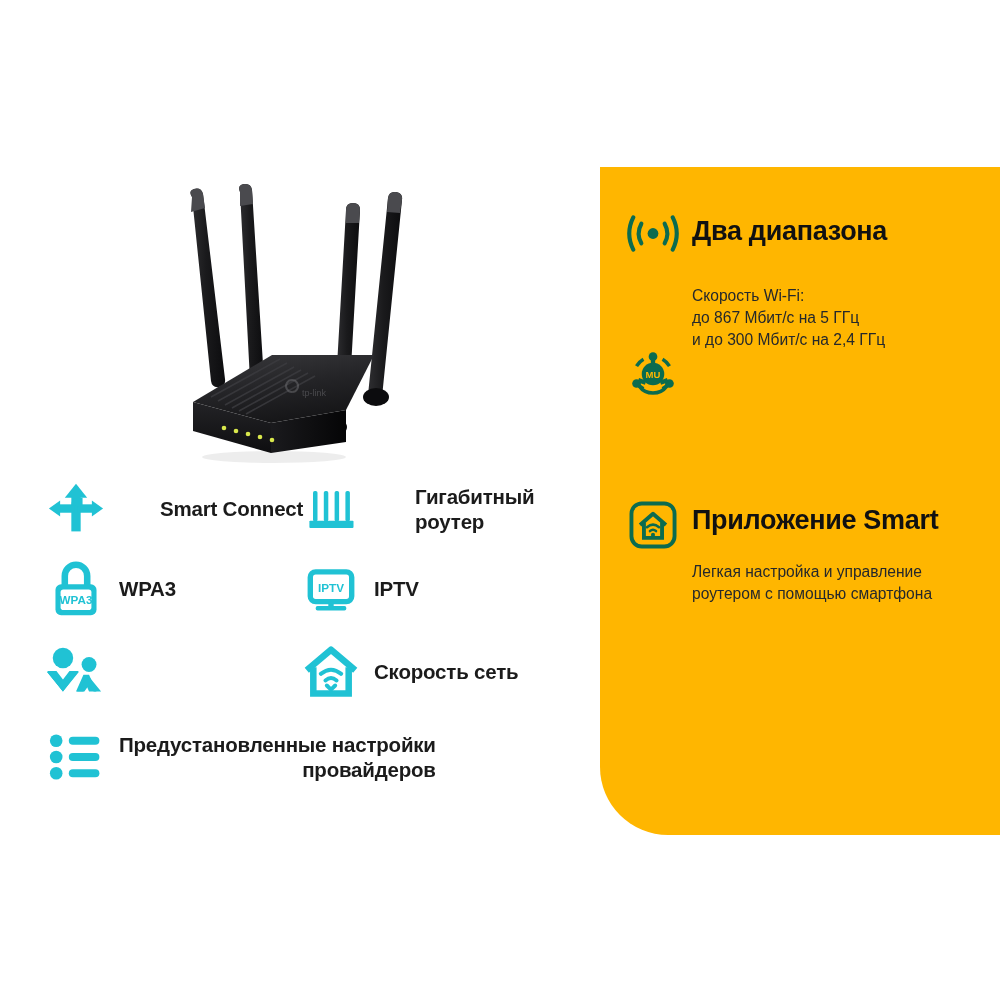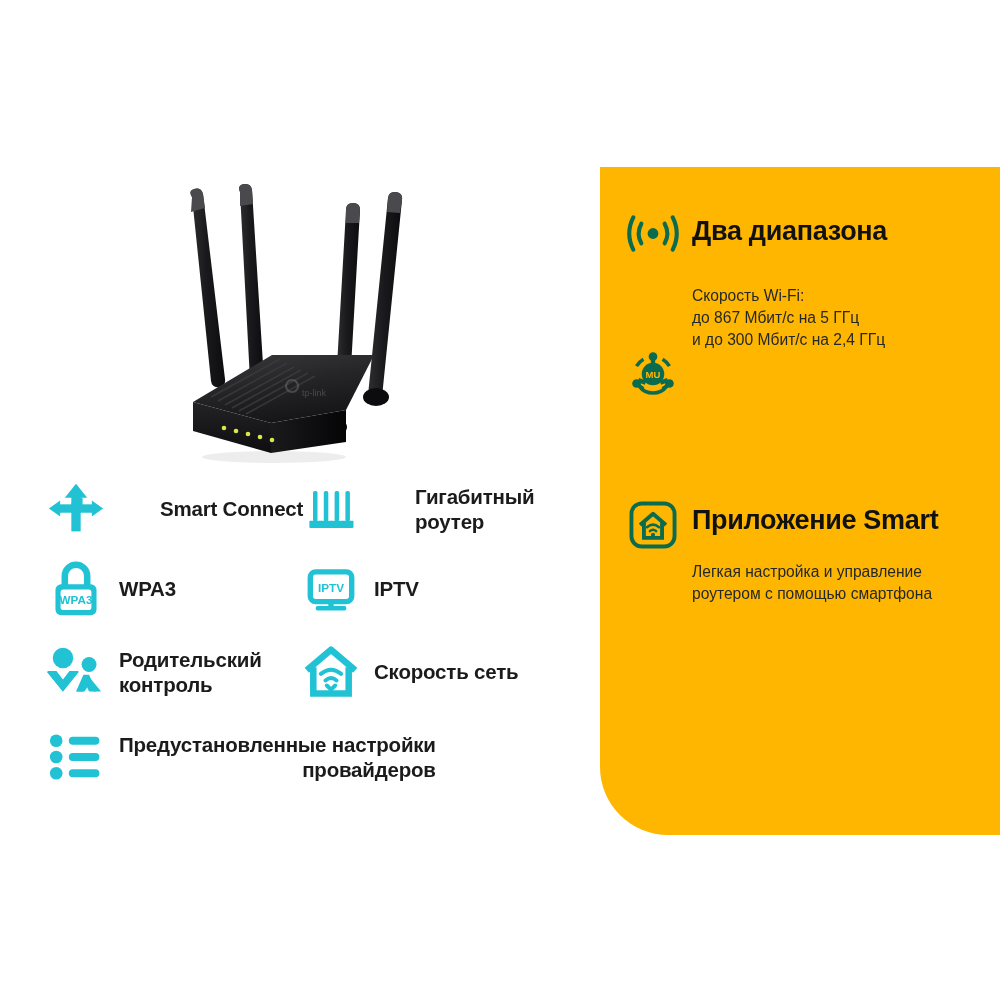--- a/index.html
+++ b/index.html
@@ -266,22 +266,20 @@
             <circle cx="17" cy="14" r="11"></circle>
             <polygon points="0,29 17,50 34,29 26,29 17,39 8,29"></polygon>
             <polygon points="0,29 8,29 17,39 17,50 "></polygon>
             <path d="M0 28 L10 28 L17 37 L24 28 L34 28 L17 50 Z"></path>
             <circle cx="45" cy="21" r="8"></circle>
             <path d="M31 50 L39 32 L45 32 L53 50 L45 50 L42 43 L39 50 Z"></path>
             <path d="M32 50 L45 34 L58 50 L50 50 L45 43 L40 50 Z"></path>
           </g>
         </svg>
       </span>
-      <span class="flabel">Родительский
-контроль</span>
     </div>
 
     <div class="feature f-r3 col-b">
       <span class="ficon">
         <svg viewBox="0 0 62 58" width="58" height="54">
           <path d="M5 27 L31 5 L57 27" fill="none" stroke="#20c2d4" stroke-width="7" stroke-linejoin="round"></path>
           <path d="M12 24 L12 52 L50 52 L50 24" fill="none" stroke="#20c2d4" stroke-width="7"></path>
           <g fill="none" stroke="#20c2d4" stroke-width="4.2" stroke-linecap="round">
             <path d="M20 31 q11 -9 22 0"></path>
             <path d="M25 38 q6 -5 12 0"></path>

